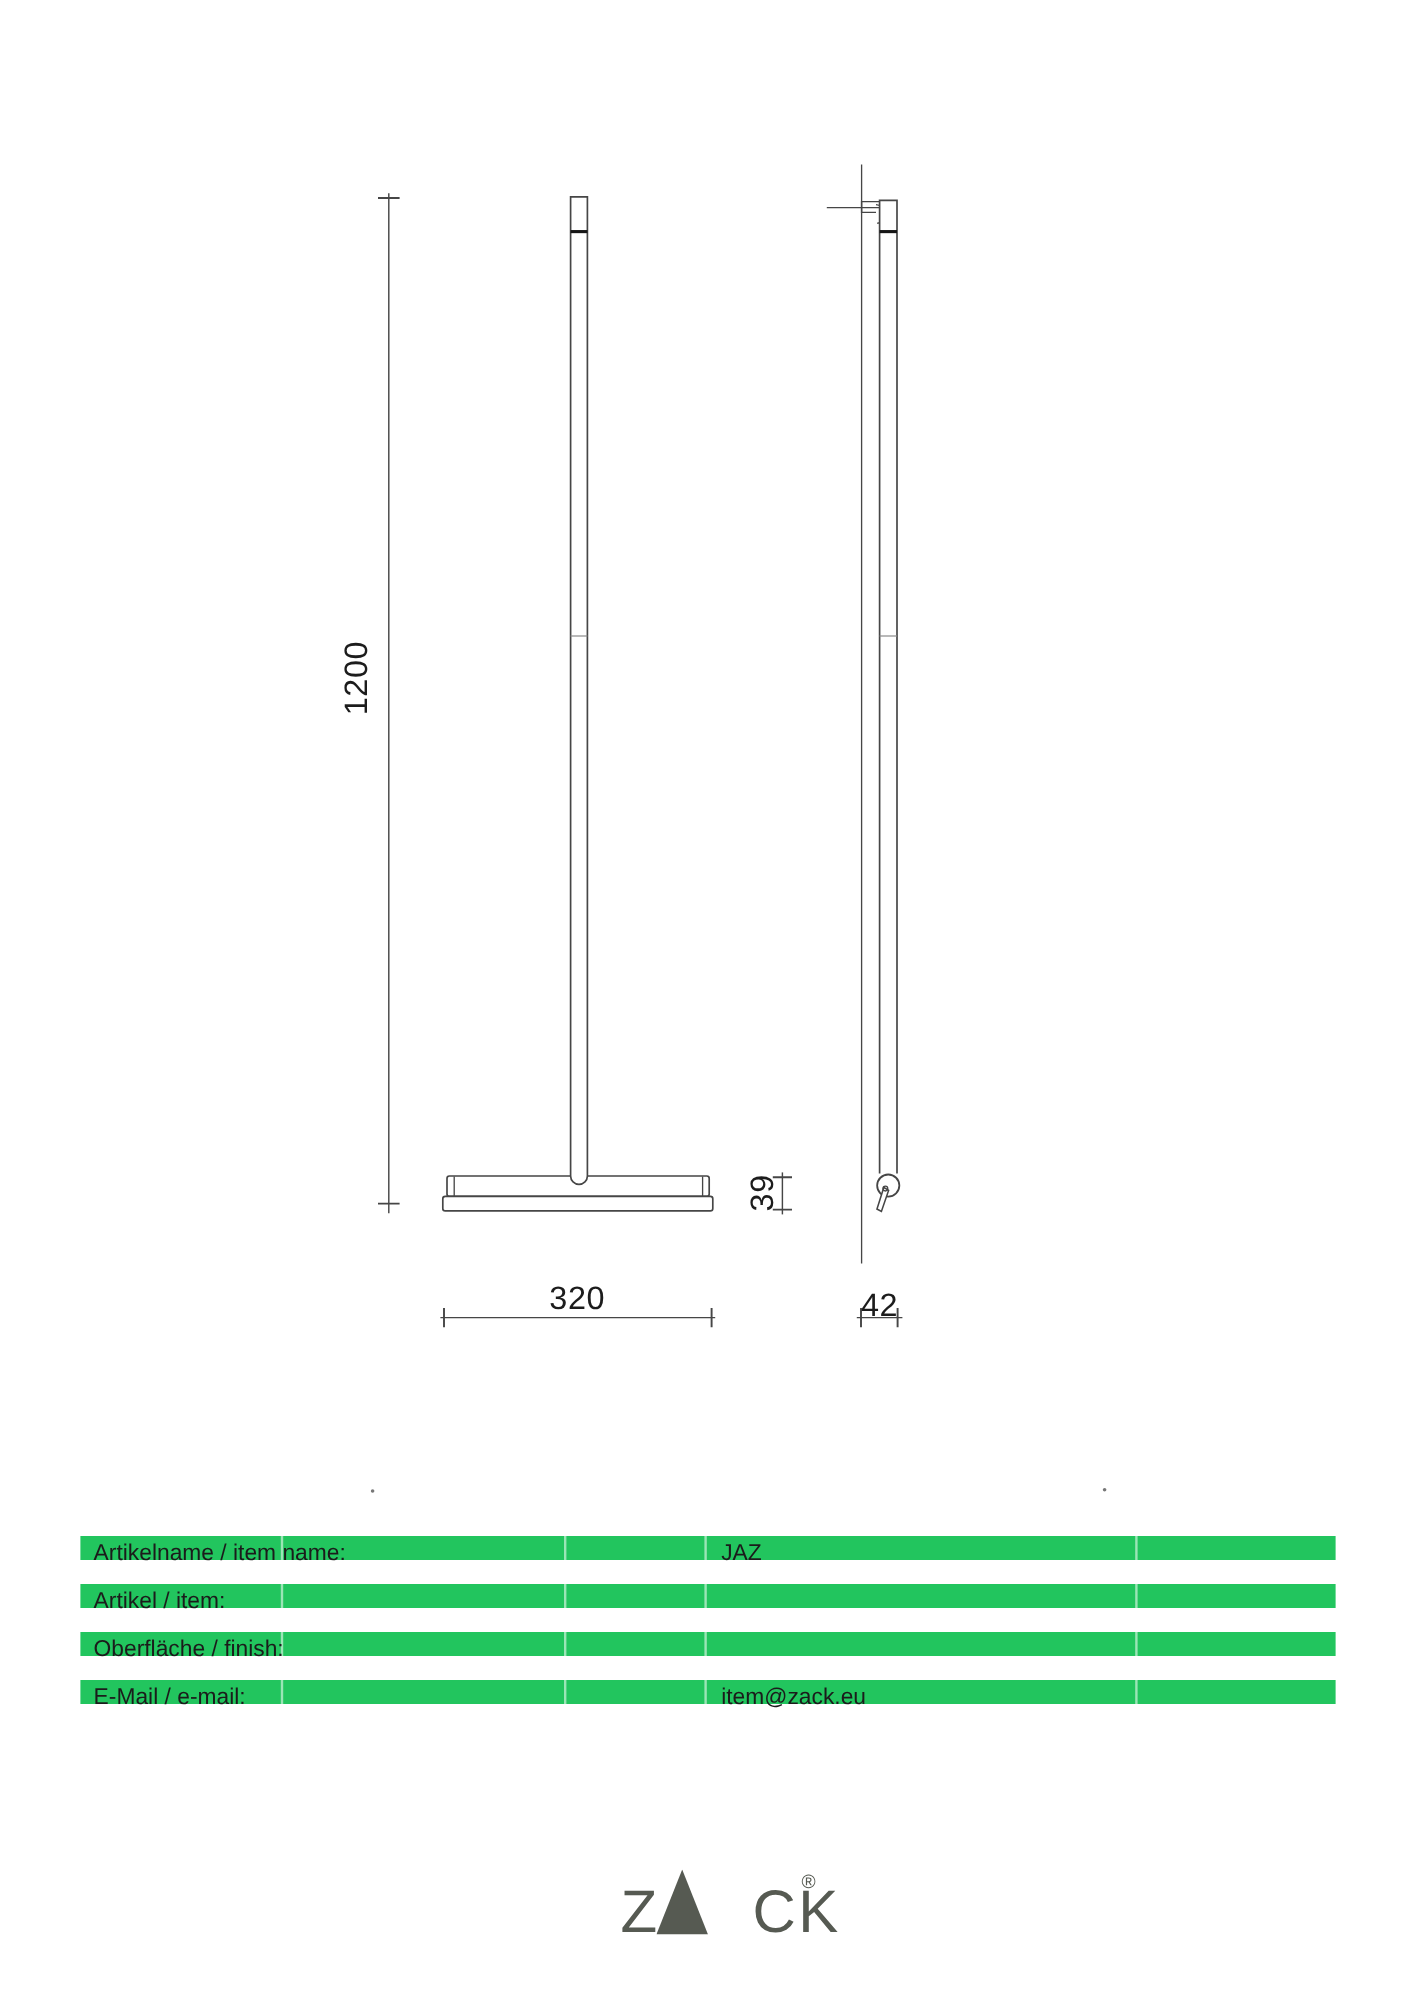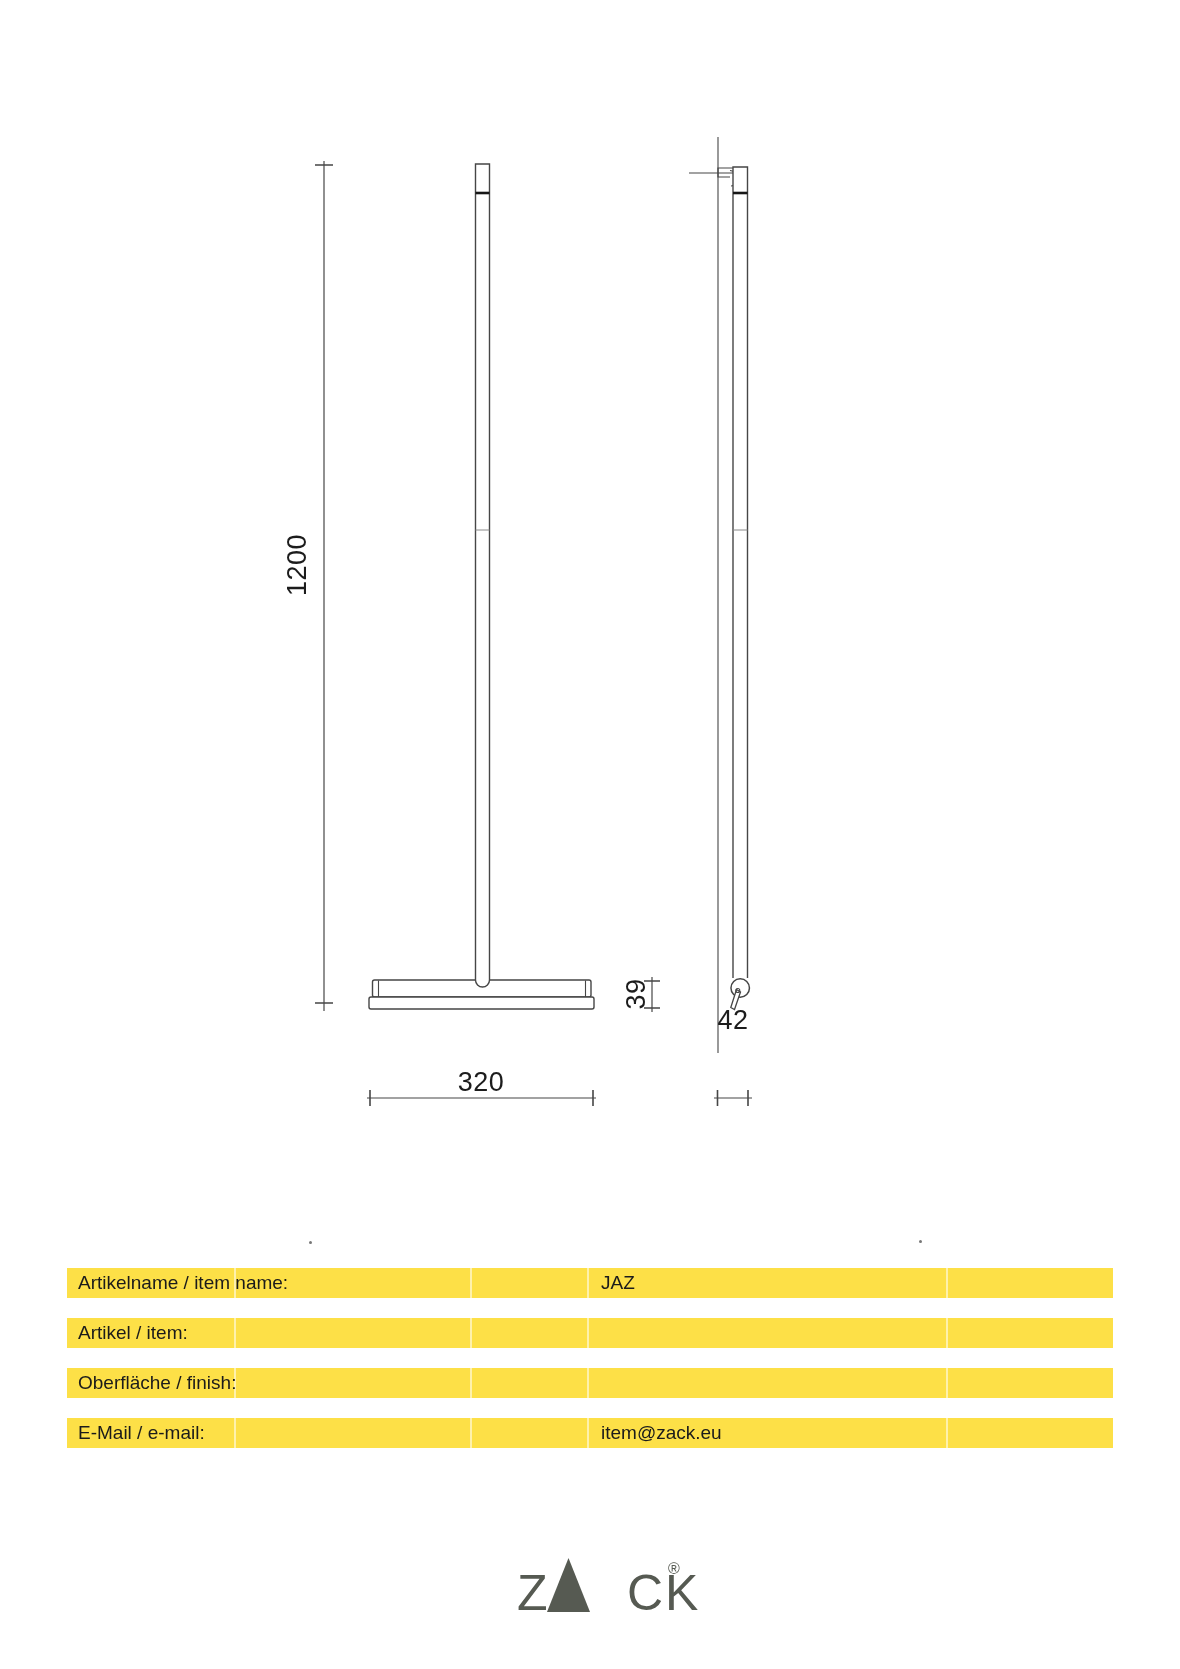--- a/index.html
+++ b/index.html
@@ -24,23 +24,24 @@
     color:#1c1c1c;
     white-space:nowrap;
     transform:translate(-50%,-50%);
   }
   .dim-label.rot{transform:translate(-50%,-50%) rotate(-90deg);}
 
   
   .spec-table{position:absolute;left:67px;top:1268px;width:1046px;}
   .spec-row{
     position:relative;
-    height:30px;
+    height:20px;
     margin-bottom:20px;
-    background:#fde047;
+    background:#22c55e;
+    margin-top:12px;
   }
   .spec-row .cell-sep{
     position:absolute;top:0;bottom:0;width:2px;
     background:rgba(255,255,255,0.55);
   }
   .sep-a{left:167px;} .sep-b{left:403px;} .sep-c{left:520px;} .sep-d{left:879px;}
   .spec-label{
     position:absolute;left:11px;top:0;
     line-height:30px;font-size:19px;color:#1b1b1b;
     white-space:nowrap;
@@ -124,21 +125,21 @@
 
       <g>
         <path d="M714,1098 H752" stroke-width="1.2"></path>
         <path d="M717.5,1090 V1106 M748,1090 V1106" stroke-width="1.6"></path>
       </g>
     </svg>
 
     <span class="dim-label rot" style="left:297px;top:565px;">1200</span>
     <span class="dim-label" style="left:481px;top:1082px;">320</span>
     <span class="dim-label rot" style="left:636px;top:994px;">39</span>
-    <span class="dim-label" style="left:733px;top:1020px;">42</span>
+    <span class="dim-label" style="left:733px;top:1088px;">42</span>
   </div>
 
   <div class="stray-dot dot-l"></div>
   <div class="stray-dot dot-r"></div>
 
   <div class="spec-table">
 
     <div class="spec-row">
       <div class="cell-sep sep-a"></div>
       <div class="cell-sep sep-b"></div>

